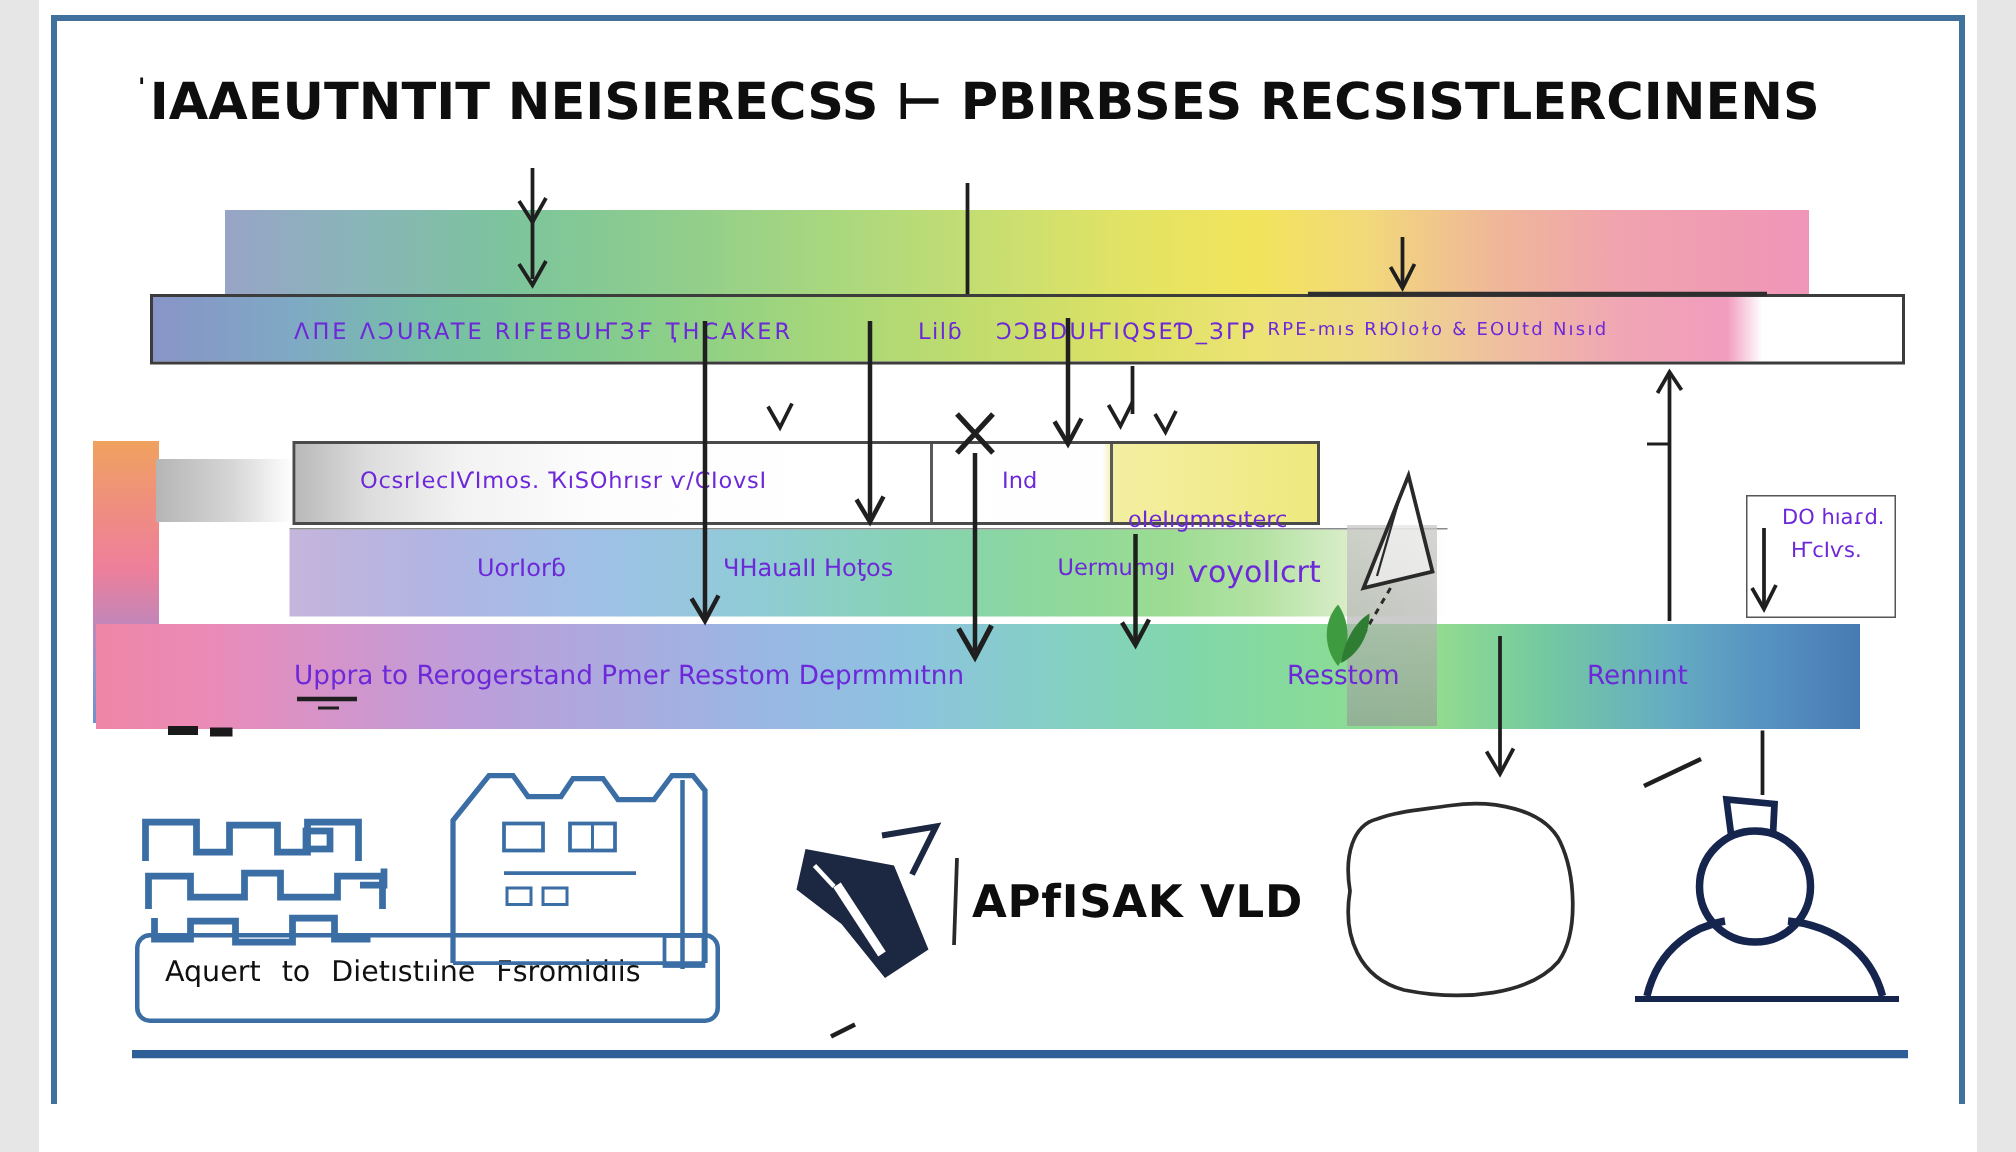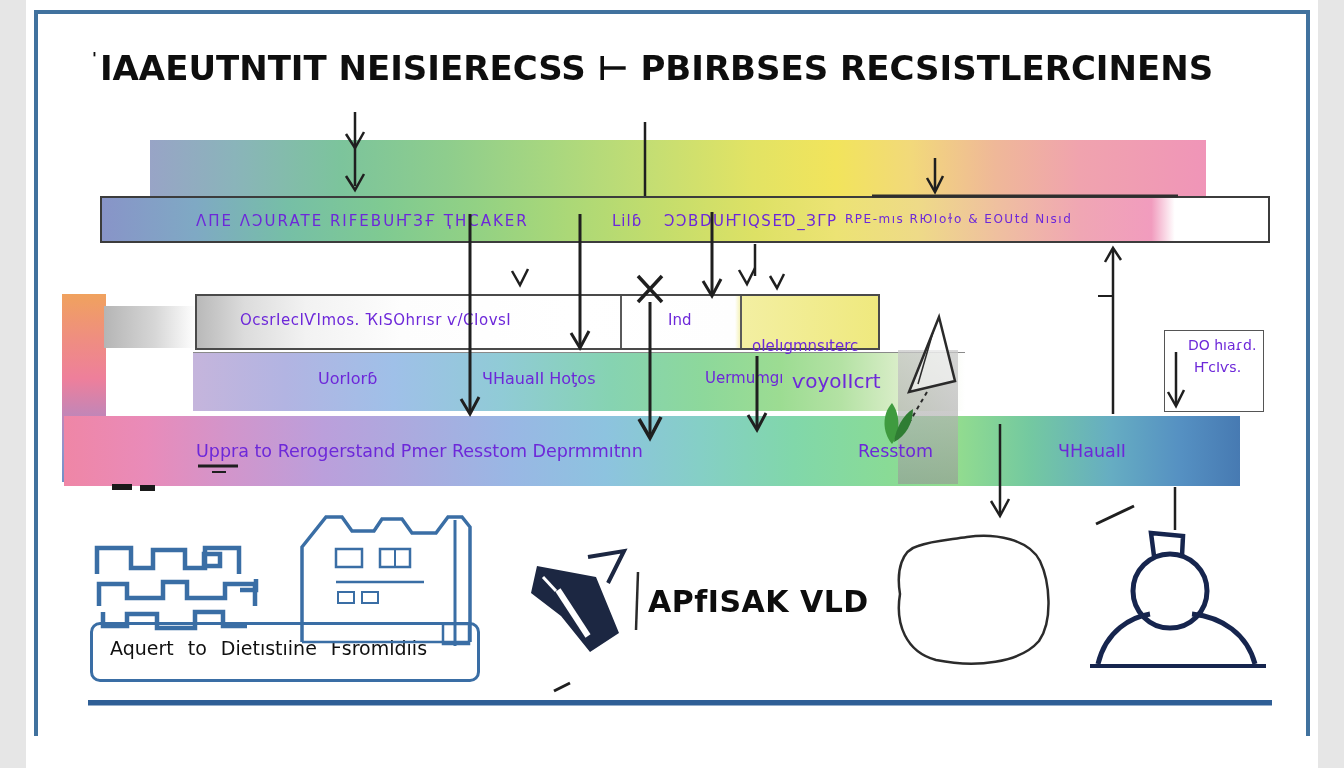--- a/index.html
+++ b/index.html
@@ -96,21 +96,21 @@
   <span id="r1-c2" class="t">Ind</span>
   <span id="r1-c3" class="t">oIeIıgmnsıterc</span>
 
   <span id="r2-c1" class="t">UorIorɓ</span>
   <span id="r2-c2" class="t">ЧHauaII Hoƫos</span>
   <span id="r2-c3" class="t">Uermumgı</span>
   <span id="r2-c4" class="t">ѵoyoIIcrt</span>
 
   <span id="r3-c1" class="t">Uppra to Rerogerstand Pmer Resstom Deprmmıtnn</span>
   <span id="r3-c2" class="t">Resstom</span>
-  <span id="r3-c3" class="t">ЧHauaII</span>
+  <span id="r3-c3" class="t">Rennınt</span>
 
   <span id="note-l1" class="t">DO hıaɾd.</span>
   <span id="note-l2" class="t">ҤcIѵs.</span>
 
   <div id="caption-box" class="abs"></div>
   <span id="big-label" class="t">APfISAK VLD</span>
   <span id="caption-text" class="t">Aquert to Dietıstıine Fsromldıis</span>
   <span id="blob-label" class="t">App Io yover</span>
 
   <svg id="overlay" viewBox="0 0 1344 768" xmlns="http://www.w3.org/2000/svg">

